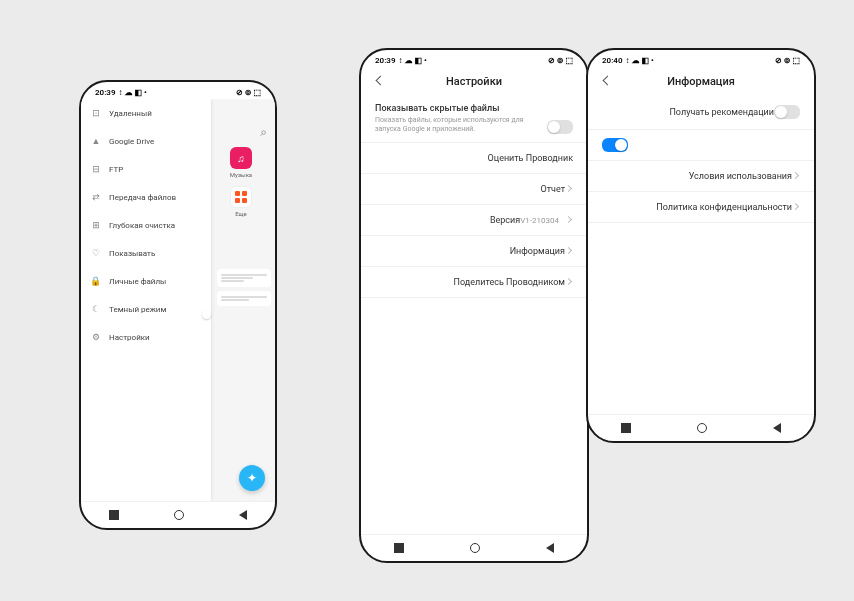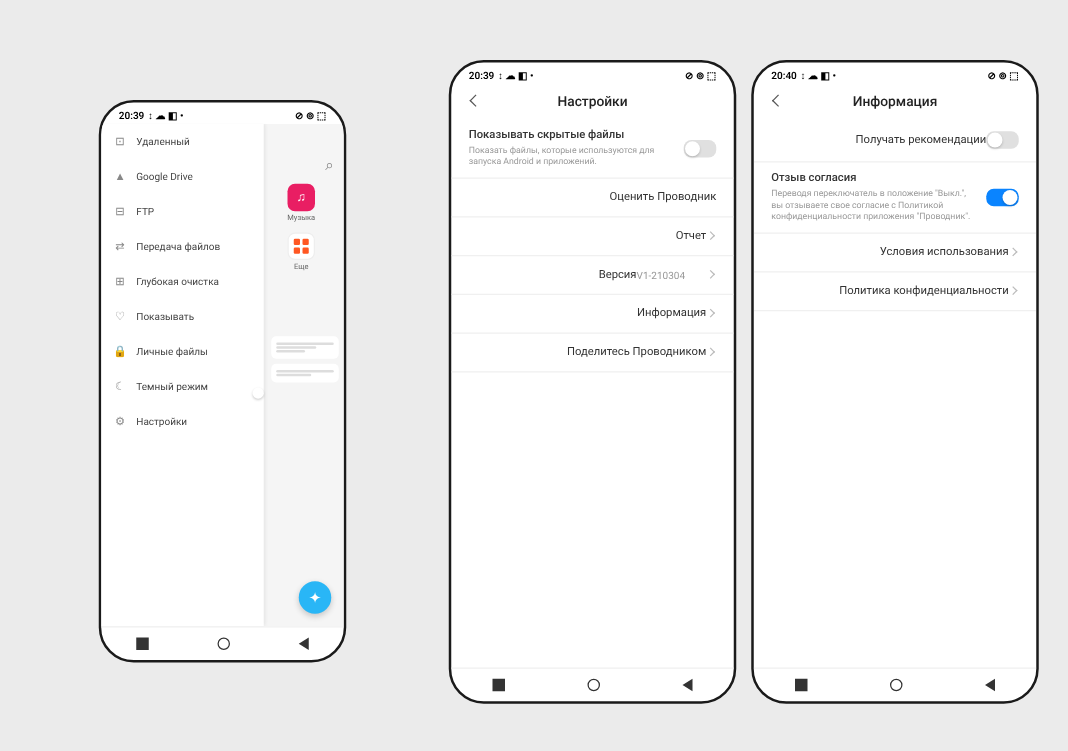--- a/index.html
+++ b/index.html
@@ -1,20 +1,20 @@
 <!DOCTYPE html>
 <html><head>
 <meta charset="utf-8">
 <style>
 *{margin:0;padding:0;box-sizing:border-box;font-family:-apple-system,BlinkMacSystemFont,'Segoe UI',Roboto,sans-serif}
 body{background:#ebebeb;width:854px;height:601px;position:relative}
 .phone{position:absolute;background:#fff;border:2px solid #1a1a1a;border-radius:28px;overflow:hidden;display:flex;flex-direction:column}
 .phone1{left:79px;top:80px;width:198px;height:450px}
 .phone2{left:359px;top:48px;width:230px;height:515px}
-.phone3{left:601px;top:48px;width:230px;height:515px}
+.phone3{left:586px;top:48px;width:230px;height:395px}
 .status-bar{display:flex;justify-content:space-between;align-items:center;padding:6px 14px 2px;font-size:8px;font-weight:600;color:#000}
 .status-left{display:flex;align-items:center;gap:3px}
 .status-right{display:flex;align-items:center;gap:3px}
 .status-icon{display:inline-block}
 .header{display:flex;align-items:center;padding:6px 12px;position:relative;min-height:28px}
 .back-arrow{width:14px;height:14px;position:relative}
 .back-arrow::before{content:'';position:absolute;left:4px;top:3px;width:6px;height:6px;border-left:1.5px solid #555;border-bottom:1.5px solid #555;transform:rotate(45deg)}
 .header-title{position:absolute;left:50%;transform:translateX(-50%);font-size:11px;font-weight:500;color:#222}
 .content{flex:1;overflow:hidden;position:relative}
 .nav-buttons{display:flex;justify-content:space-around;align-items:center;padding:8px 0;border-top:1px solid #f0f0f0}
@@ -45,25 +45,25 @@
 .bg-cards{position:absolute;right:4px;top:170px;width:54px}
 .bg-card{background:#fff;border-radius:4px;padding:4px;margin-bottom:4px;font-size:4px;color:#999;line-height:1.4}
 .bg-card-line{height:2px;background:#ddd;margin:1px 0;border-radius:1px}
 .fab{position:absolute;right:10px;bottom:10px;width:26px;height:26px;background:#29b6f6;border-radius:50%;display:flex;align-items:center;justify-content:center;color:#fff;font-size:12px;box-shadow:0 2px 5px rgba(0,0,0,0.2)}
 
 .setting-group{padding:8px 14px;border-bottom:1px solid #f0f0f0}
 .setting-row{display:flex;align-items:center;justify-content:flex-end;padding:10px 14px;border-bottom:1px solid #f0f0f0;cursor:pointer}
 .setting-label{font-size:9px;color:#333}
 .setting-title{font-size:9px;color:#333;font-weight:500;margin-bottom:3px}
 .setting-sub{font-size:7px;color:#999;line-height:1.3}
-.setting-right{display:flex;align-items:center;gap:17px}
+.setting-right{display:flex;align-items:center;gap:6px}
 .setting-value{font-size:8px;color:#999}
 .chevron{width:8px;height:8px;position:relative}
 .chevron::before{content:'';position:absolute;right:2px;top:1px;width:4px;height:4px;border-right:1px solid #bbb;border-top:1px solid #bbb;transform:rotate(45deg)}
-.setting-flex{display:flex;align-items:center;gap:8px}
+.setting-flex{display:flex;align-items:flex-end;gap:8px}
 .setting-text{flex:1}
 </style>
 </head>
 <body>
 
 <div class="phone phone1">
   <div class="status-bar">
     <div class="status-left">
       <span>20:39</span>
       <span class="status-icon">↕ ☁ ◧ •</span>
@@ -160,21 +160,21 @@
   </div>
   <div class="header">
     <div class="back-arrow"></div>
     <div class="header-title">Настройки</div>
   </div>
   <div class="content">
     <div class="setting-group">
       <div class="setting-flex">
         <div class="setting-text">
           <div class="setting-title">Показывать скрытые файлы</div>
-          <div class="setting-sub">Показать файлы, которые используются для запуска Android и приложений.</div>
+          <div class="setting-sub">Показать файлы, которые используются для запуска Google и приложений.</div>
         </div>
         <div class="toggle lg"></div>
       </div>
     </div>
     <div class="setting-row">
       <span class="setting-label">Оценить Проводник</span>
     </div>
     <div class="setting-row">
       <span class="setting-label">Отчет</span>
       <div class="chevron"></div>
@@ -214,24 +214,20 @@
     <div class="back-arrow"></div>
     <div class="header-title">Информация</div>
   </div>
   <div class="content">
     <div class="setting-row">
       <span class="setting-label">Получать рекомендации</span>
       <div class="toggle lg"></div>
     </div>
     <div class="setting-group">
       <div class="setting-flex">
-        <div class="setting-text">
-          <div class="setting-title">Отзыв согласия</div>
-          <div class="setting-sub">Переводя переключатель в положение "Выкл.", вы отзываете свое согласие с Политикой конфиденциальности приложения "Проводник".</div>
-        </div>
         <div class="toggle lg on"></div>
       </div>
     </div>
     <div class="setting-row">
       <span class="setting-label">Условия использования</span>
       <div class="chevron"></div>
     </div>
     <div class="setting-row">
       <span class="setting-label">Политика конфиденциальности</span>
       <div class="chevron"></div>

